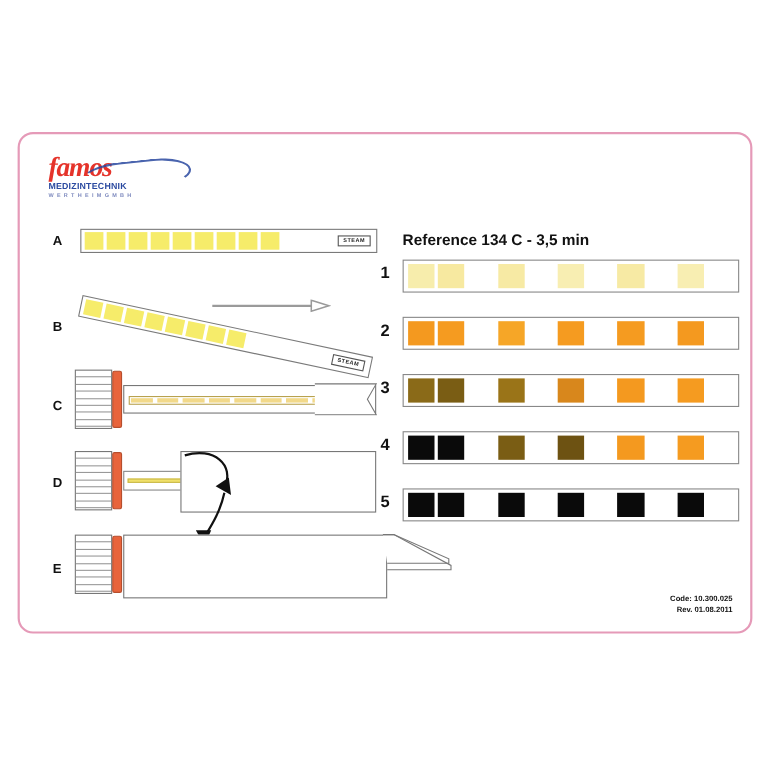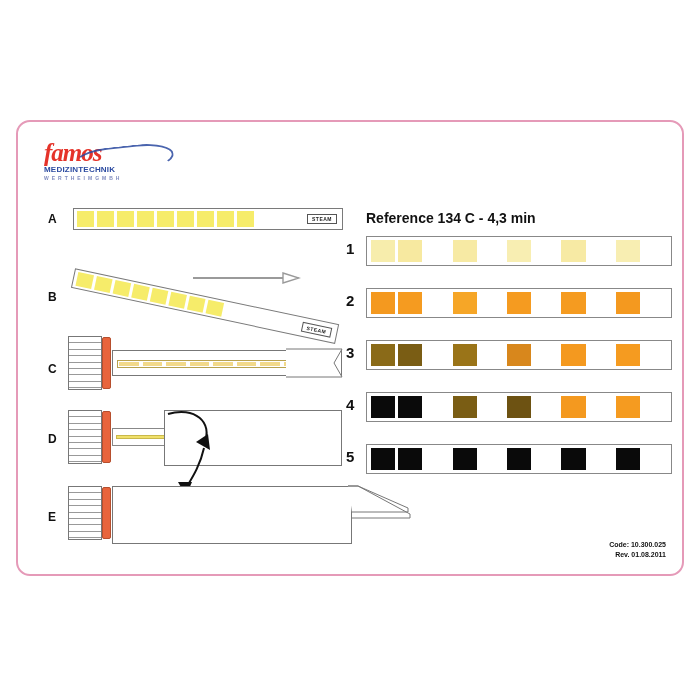--- a/index.html
+++ b/index.html
@@ -300,21 +300,21 @@
 
 <div id="card">
 
   <div class="logo">
     <div class="logo-swoosh"></div>
     <div class="logo-word">famos</div>
     <div class="logo-sub">MEDIZINTECHNIK</div>
     <div class="logo-sub2">W E R T H E I M   G M B H</div>
   </div>
 
-  <div id="ref-title">Reference 134 C - 4,3 min</div>
+  <div id="ref-title">Reference 134 C - 3,5 min</div>
 
   <div class="step-label" style="left:30px; top:90px;">A</div>
   <div class="step-label" style="left:30px; top:168px;">B</div>
   <div class="step-label" style="left:30px; top:240px;">C</div>
   <div class="step-label" style="left:30px; top:310px;">D</div>
   <div class="step-label" style="left:30px; top:388px;">E</div>
 
   <div class="strip-a">
     <span class="cell"></span>
     <span class="cell"></span>

